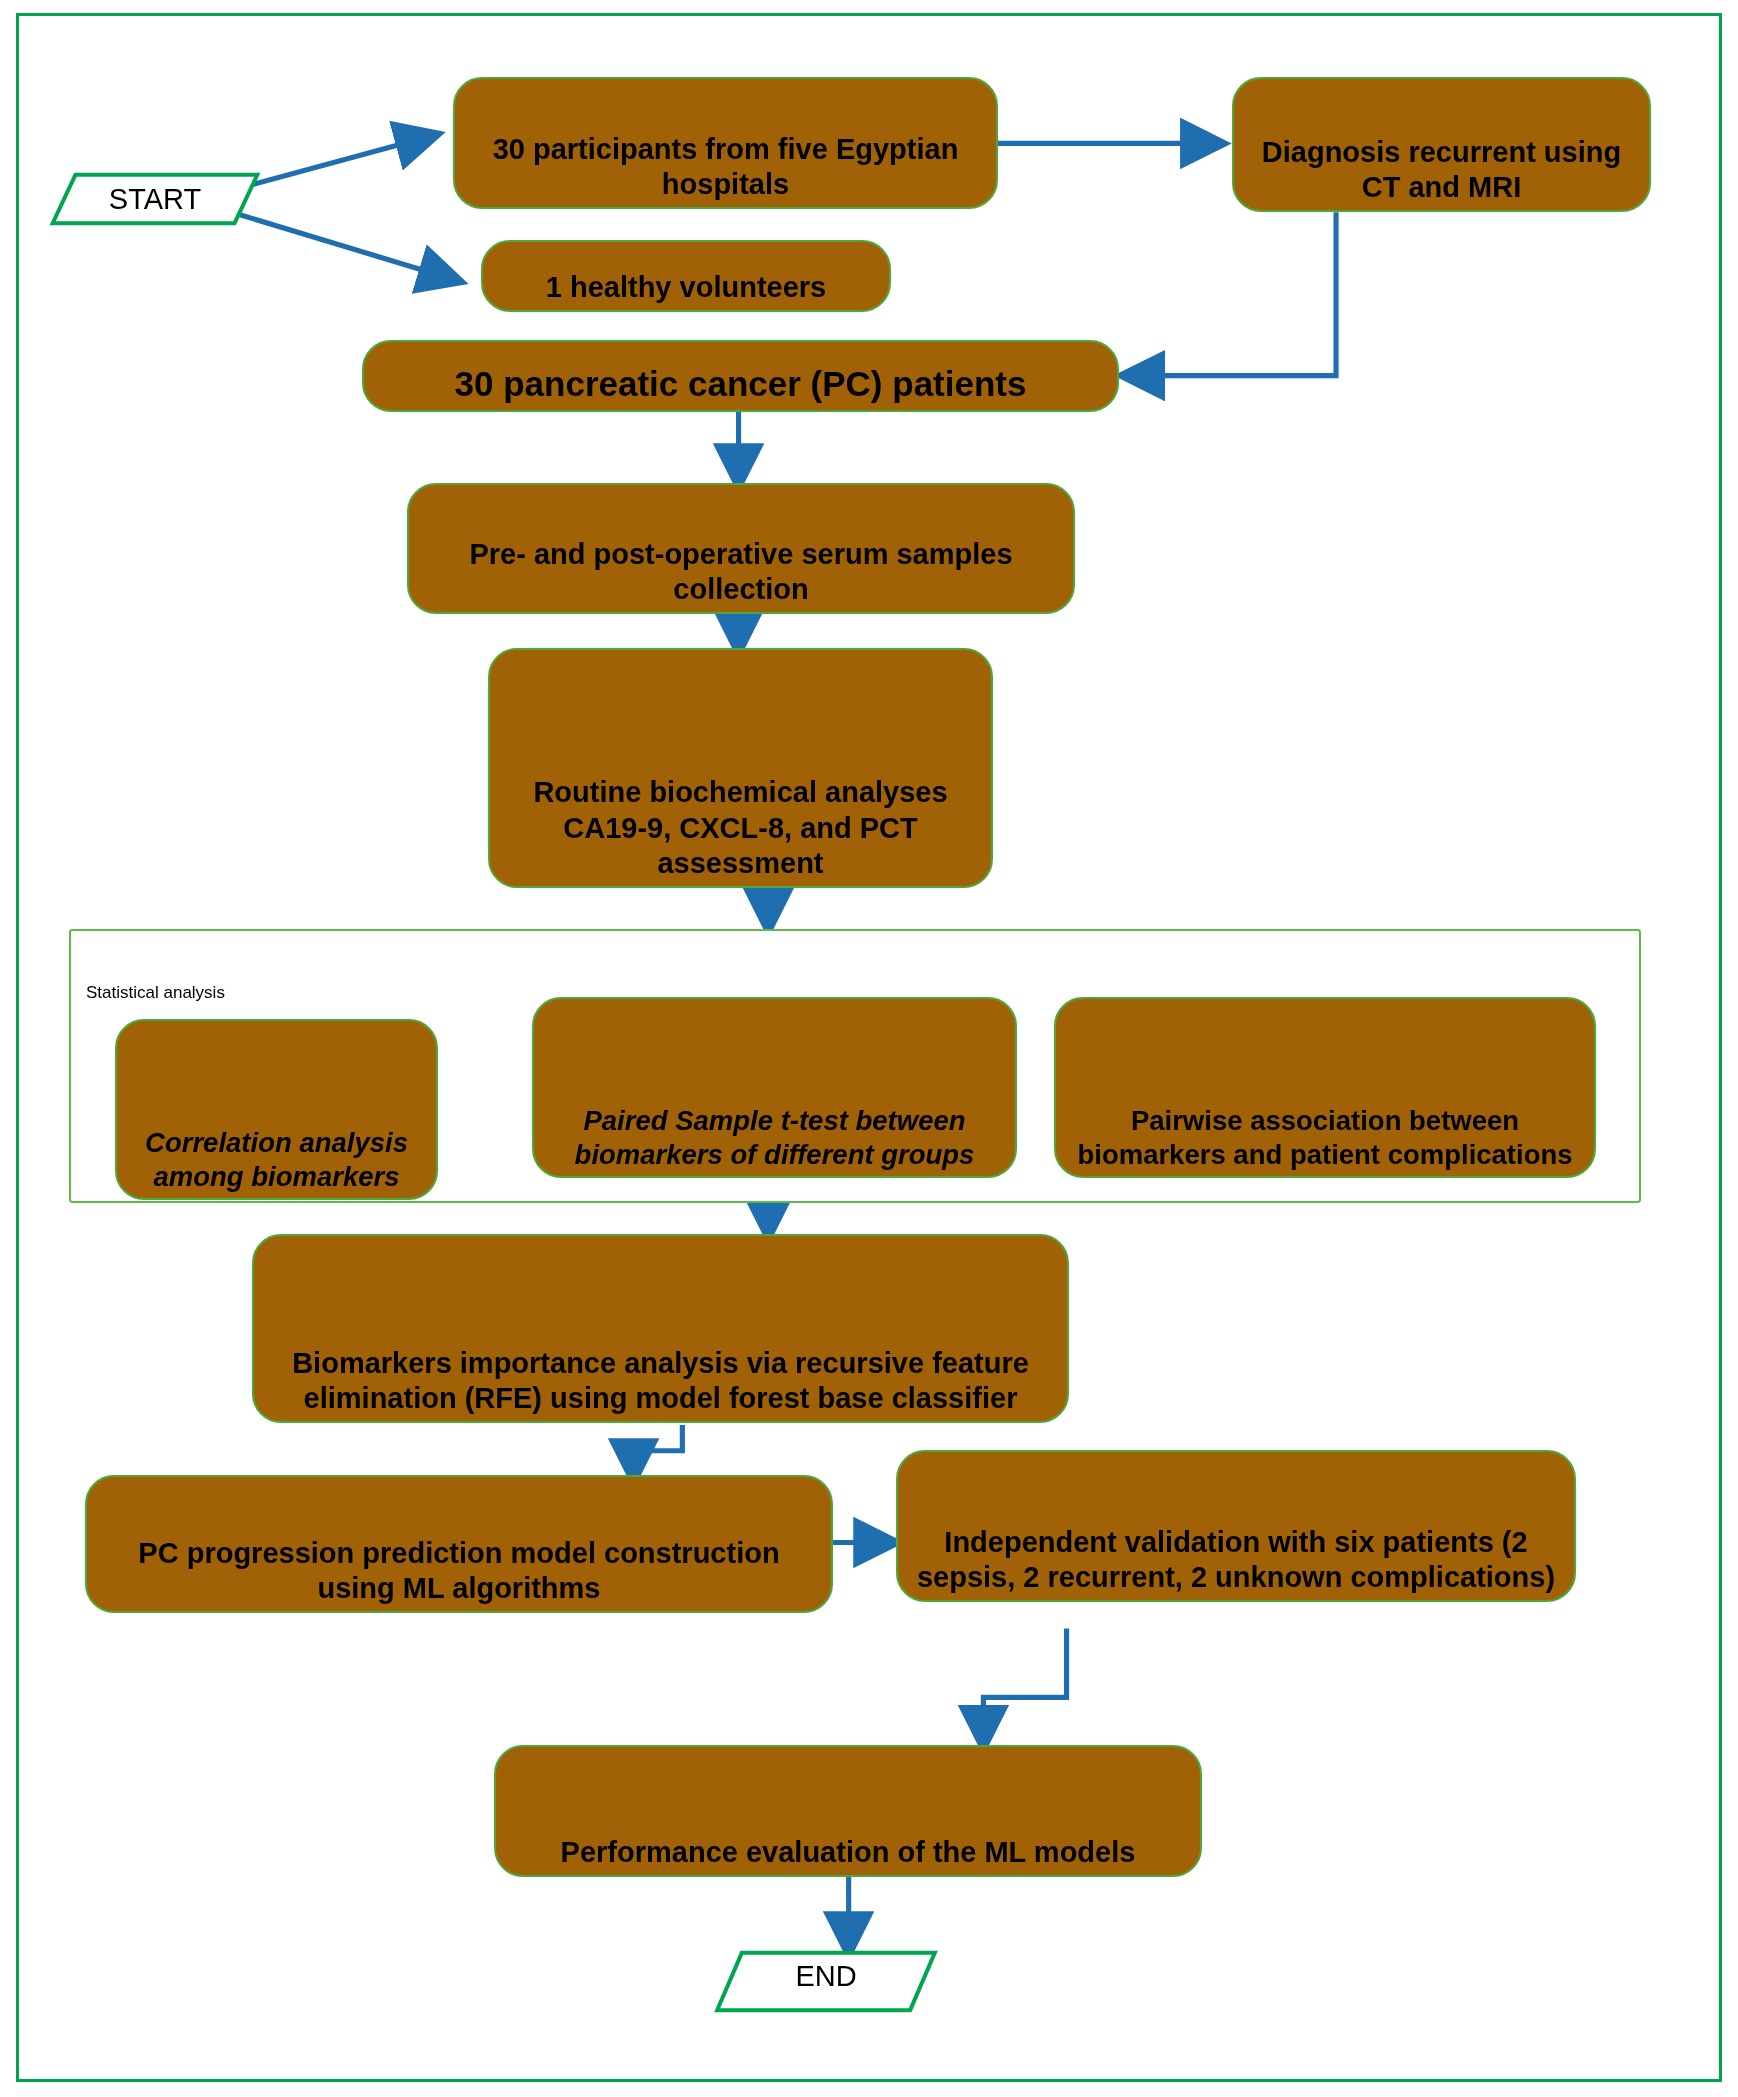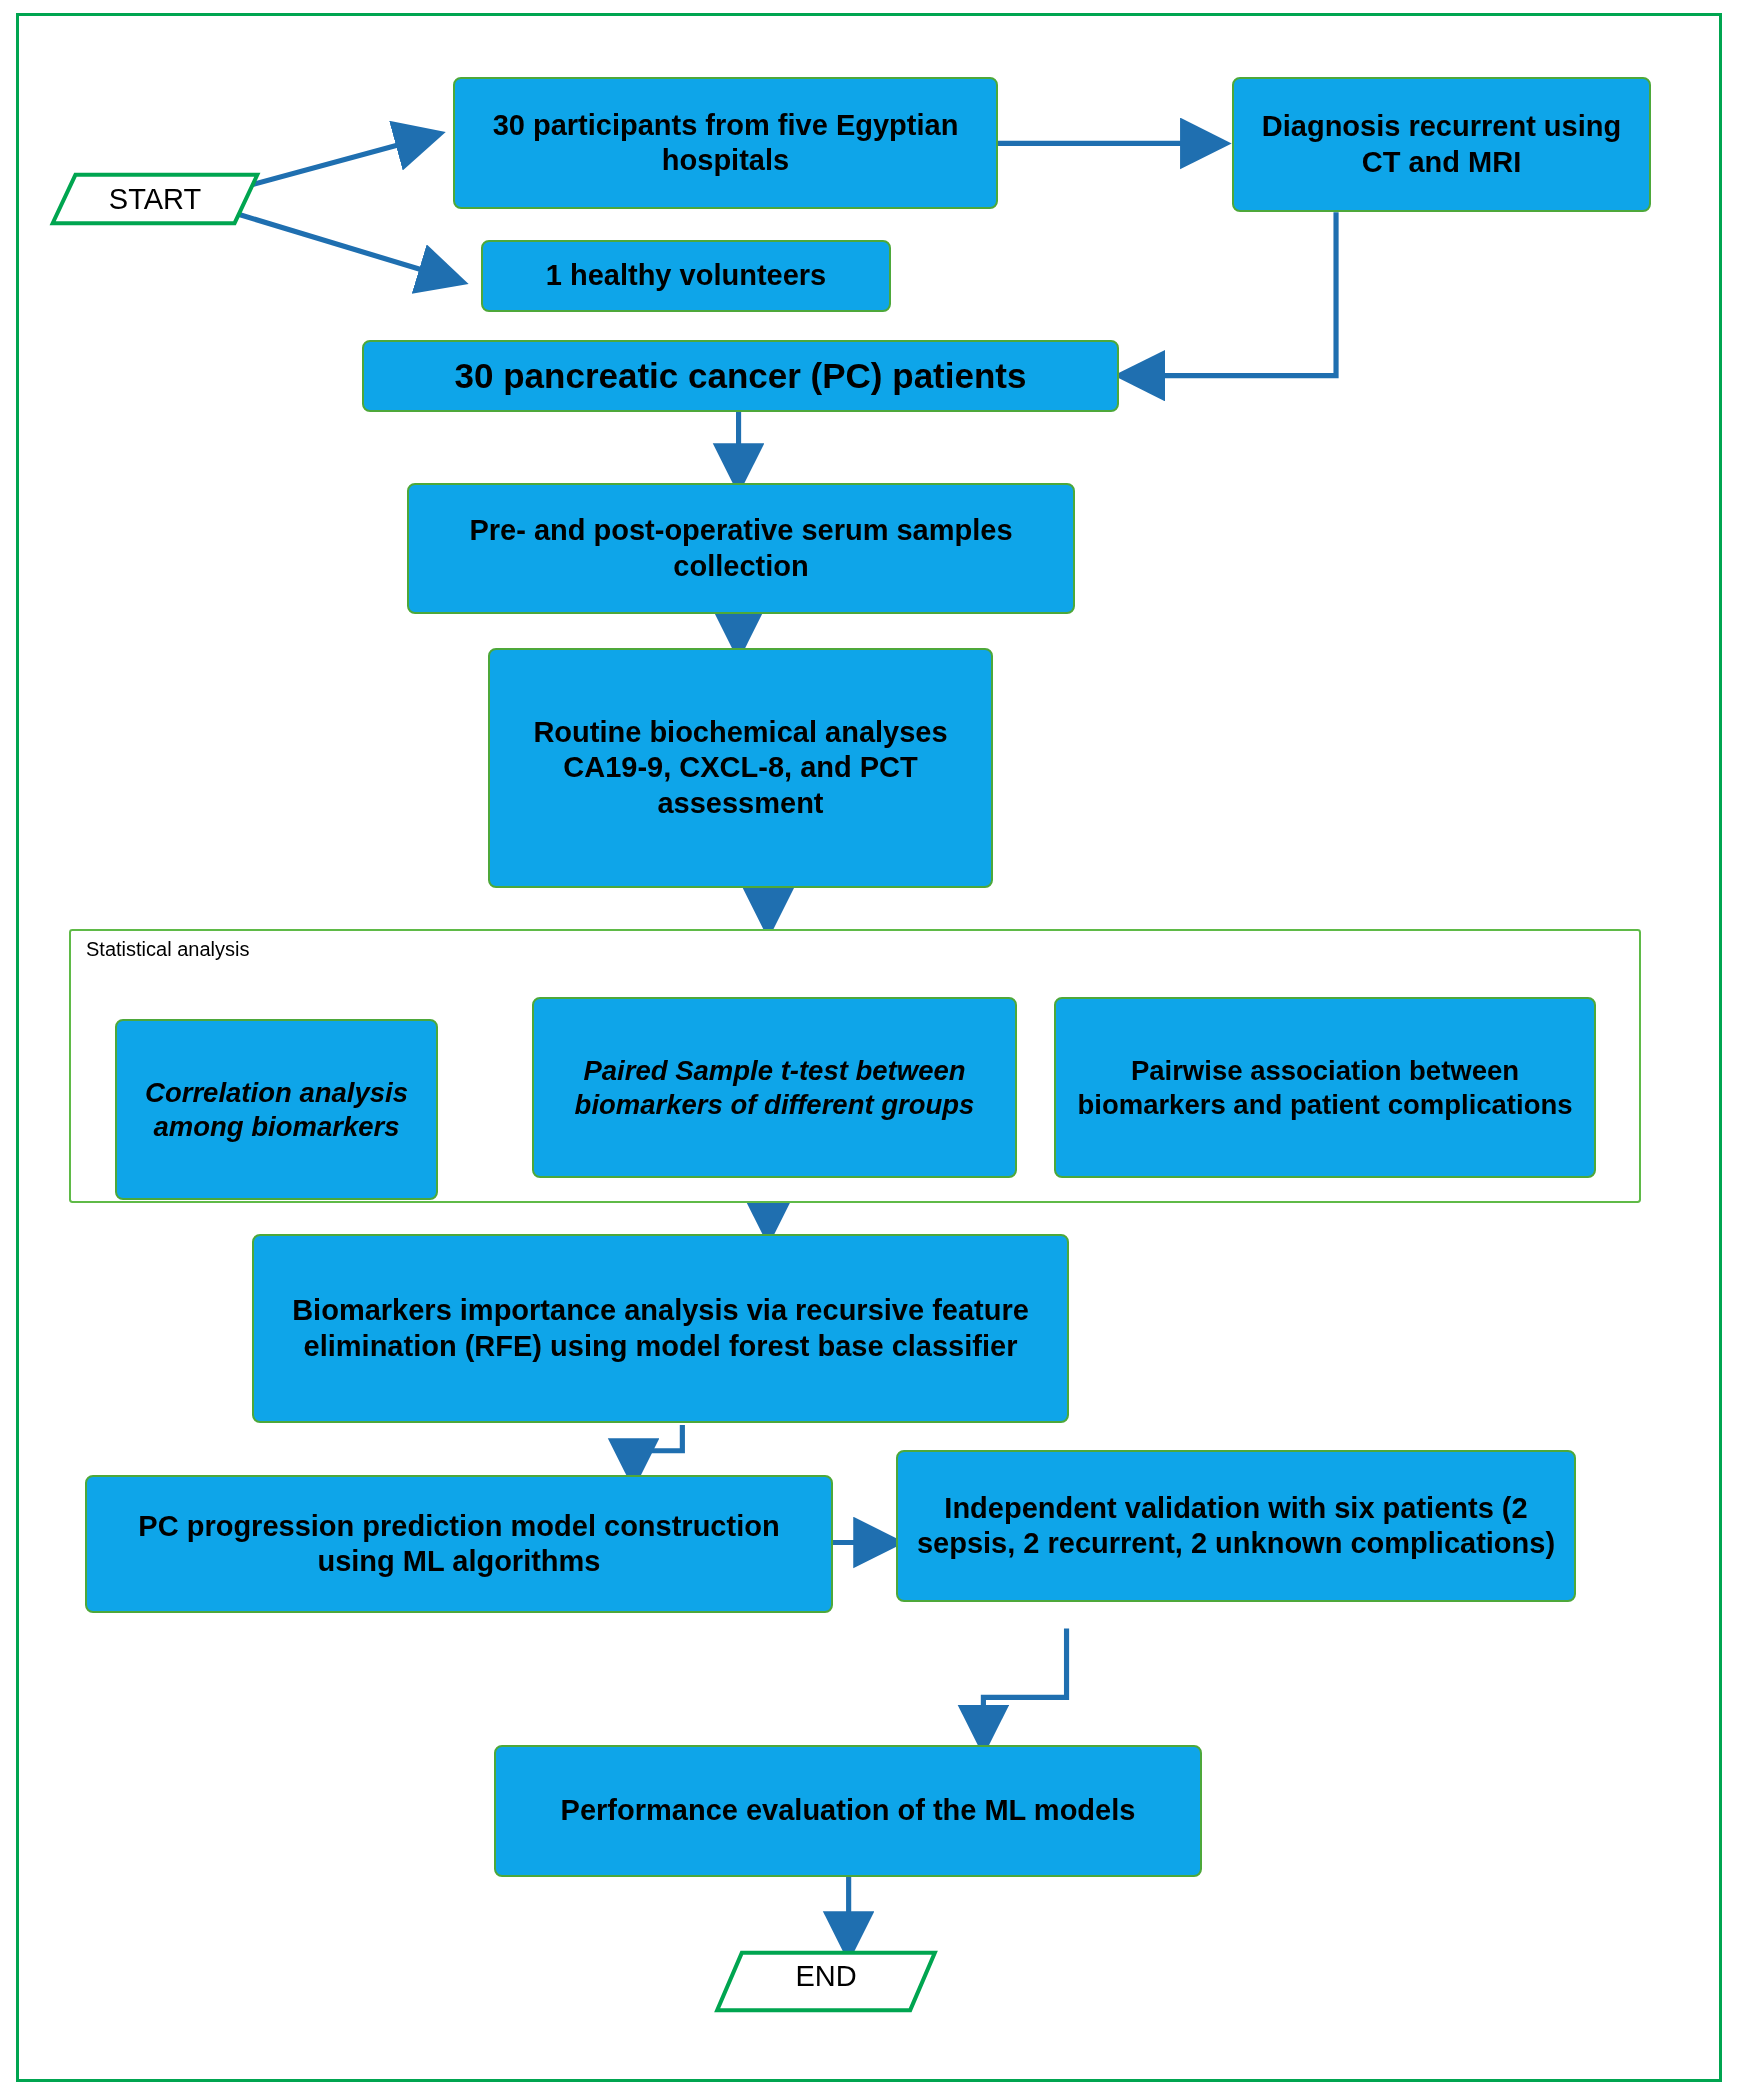--- a/index.html
+++ b/index.html
@@ -23,43 +23,44 @@
     top: 12.6px;
     width: 1706px;
     height: 2069px;
     border: 3.4px solid #00a550;
     box-sizing: border-box;
   }
   .node {
     position: absolute;
     box-sizing: border-box;
     border: 2.9px solid #4da83a;
-    border-radius: 8px;
-    background: #0ea5e9;
+    border-radius: 29px;
+    background: #a16207;
     display: flex;
-    align-items: center;
+    align-items: flex-end;
     justify-content: center;
     text-align: center;
     color: #000000;
     font-weight: bold;
     line-height: 1.22;
     padding: 4.6px 10.3px;
   }
   .group-box {
     position: absolute;
     box-sizing: border-box;
     border: 2.9px solid #5fba47;
     background: #ffffff;
   }
   .group-label {
     position: absolute;
-    font-size: 20px;
+    font-size: 17px;
     font-weight: normal;
     color: #000000;
     letter-spacing: 0px;
+    margin-top: 45px;
   }
   .term {
     position: absolute;
     color: #000000;
     font-size: 29px;
     font-weight: normal;
     display: flex;
     align-items: center;
     justify-content: center;
   }

